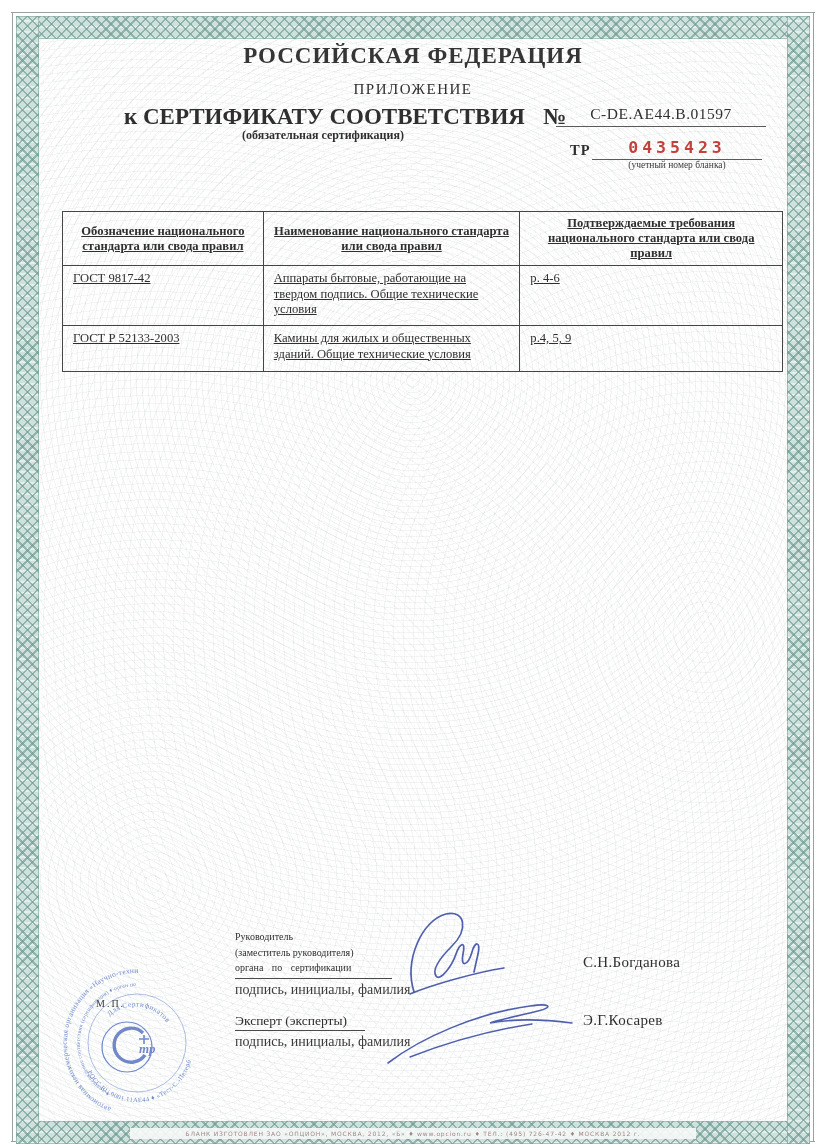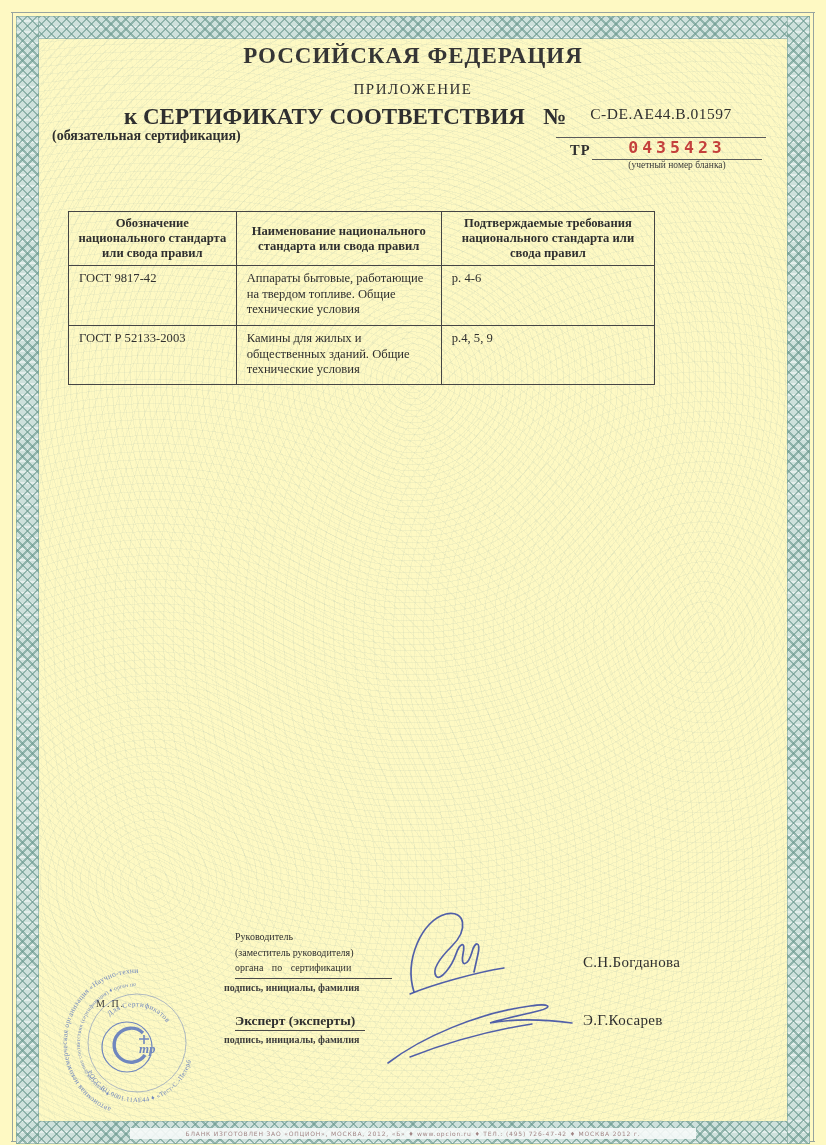--- a/index.html
+++ b/index.html
@@ -1,18 +1,18 @@
 <!DOCTYPE html>
 <html><head>
 <meta charset="utf-8">
 <style>
   html,body{margin:0;padding:0;background:#e8e8e8;}
   .page{
     position:relative; width:826px; height:1145px; margin:0 auto;
-    background:#fef9c3; overflow:hidden;
+    background:#ffffff; overflow:hidden;
     font-family:"Liberation Serif", serif; color:#2f2f2f;
   }
   
   .watermark{
     position:absolute; left:30px; top:30px; right:30px; bottom:20px;
     background-image:
       repeating-radial-gradient(circle at 50% 32%, rgba(150,175,168,0.12) 0 1px, rgba(0,0,0,0) 1px 6px),
       repeating-radial-gradient(circle at 16% 78%, rgba(150,175,168,0.10) 0 1px, rgba(0,0,0,0) 1px 8px),
       repeating-radial-gradient(circle at 88% 55%, rgba(150,175,168,0.10) 0 1px, rgba(0,0,0,0) 1px 10px),
       repeating-linear-gradient(83deg, rgba(160,180,174,0.05) 0 1px, rgba(0,0,0,0) 1px 5px);
@@ -39,45 +39,45 @@
   .band-right{right:16px;top:16px;bottom:1px;width:23px;}
 
   .abs{position:absolute;}
   .center{left:0;right:0;text-align:center;}
 
   .country-title{top:43px;font-size:23px;font-weight:bold;letter-spacing:1px;color:#353535;}
   .doc-title{top:81px;font-size:15px;font-weight:normal;letter-spacing:1.5px;}
   .cert-heading{left:124px;top:104px;font-size:23px;font-weight:bold;white-space:nowrap;}
   .cert-heading .numsign{margin-left:18px;}
   .cert-number{left:556px;top:105px;width:210px;text-align:center;font-size:15.5px;
-               border-bottom:1px solid #5a5a5a;padding-bottom:14px;letter-spacing:0.5px;}
-  .cert-type{top:128px;left:52px;right:240px;text-align:left;font-size:14px;font-weight:bold;}
+               border-bottom:1px solid #5a5a5a;padding-bottom:3px;letter-spacing:0.5px;}
+  .cert-type{top:128px;left:60px;right:240px;text-align:center;font-size:12px;font-weight:bold;}
   .tr-label{left:570px;top:142px;font-size:14.5px;font-weight:bold;letter-spacing:1px;}
   .blank-number{left:592px;top:138px;width:170px;text-align:center;
                 font-family:"DejaVu Sans Mono", monospace;font-size:16.5px;font-weight:bold;
                 letter-spacing:4px;color:#c4403c;border-bottom:1px solid #5a5a5a;padding-bottom:2px;}
   .blank-caption{left:592px;top:160px;width:170px;text-align:center;font-size:9.5px;color:#3b3b3b;}
   .intro{top:177px;left:70px;right:56px;text-align:center;font-size:12.8px;font-weight:bold;line-height:15px;}
 
-  table.std{position:absolute;left:68px;top:211px;width:587px;border-collapse:collapse;}
+  table.std{position:absolute;left:62px;top:211px;width:721px;border-collapse:collapse;text-decoration:underline;}
   table.std th, table.std td{border:1.6px solid #454545;font-size:12.6px;vertical-align:top;}
   table.std th{font-weight:bold;text-align:center;vertical-align:middle;padding:4px 6px;line-height:15px;height:40px;}
   table.std td{padding:5px 8px 6px 10px;line-height:15.5px;}
   td.c1{padding-left:8px;}
   tr.r1 td{height:48px;} tr.r2 td{height:34px;}
 
   .sig-role{left:235px;font-size:10px;line-height:15.5px;}
   .role-head{top:929px;}
   .spread{word-spacing:6px;}
   .sig-line{position:absolute;border-bottom:1px solid #4a4a4a;}
   .line1{left:235px;top:978px;width:157px;}
   .line2{left:235px;top:1030px;width:130px;}
-  .sig-caption{left:224px;font-size:10px;color:#3c3c3c;font-weight:bold;}
+  .sig-caption{left:235px;font-size:14px;color:#3c3c3c;}
   .cap1{top:982px;} .cap2{top:1034px;}
-  .role-expert{top:1013px;font-size:13.5px;font-weight:bold;}
+  .role-expert{top:1013px;font-size:13.5px;}
   .sig-name{left:583px;font-size:15px;letter-spacing:0.3px;}
   .name1{top:954px;} .name2{top:1012px;}
   .mp-mark{left:96px;top:998px;font-size:10px;letter-spacing:2px;color:#3a3a3a;}
 
   .ink{stroke:#3e4fa5;fill:none;stroke-linecap:round;opacity:0.9;}
   .stamp-svg{position:absolute;left:55px;top:961px;opacity:0.8;}
   .stamp-text{fill:#4f6cbe;}
 
   .microtext{
     position:absolute;left:50%;transform:translateX(-50%);top:1128px;
@@ -124,21 +124,21 @@
         <col style="width:263px">
       </colgroup>
     <tbody>
         <tr>
       <th>Обозначение национального стандарта или свода правил</th>
       <th>Наименование национального стандарта или свода правил</th>
       <th>Подтверждаемые требования национального стандарта или свода правил</th>
     </tr>
     <tr class="r1">
       <td class="c1">ГОСТ 9817-42</td>
-      <td>Аппараты бытовые, работающие на твердом топливе. Общие технические условия</td>
+      <td>Аппараты бытовые, работающие на твердом подпись. Общие технические условия</td>
       <td>р. 4-6</td>
     </tr>
     <tr class="r2">
       <td class="c1">ГОСТ Р 52133-2003</td>
       <td>Камины для жилых и общественных зданий. Общие технические условия</td>
       <td>р.4, 5, 9</td>
     </tr>
   </tbody>
     </table>
 

